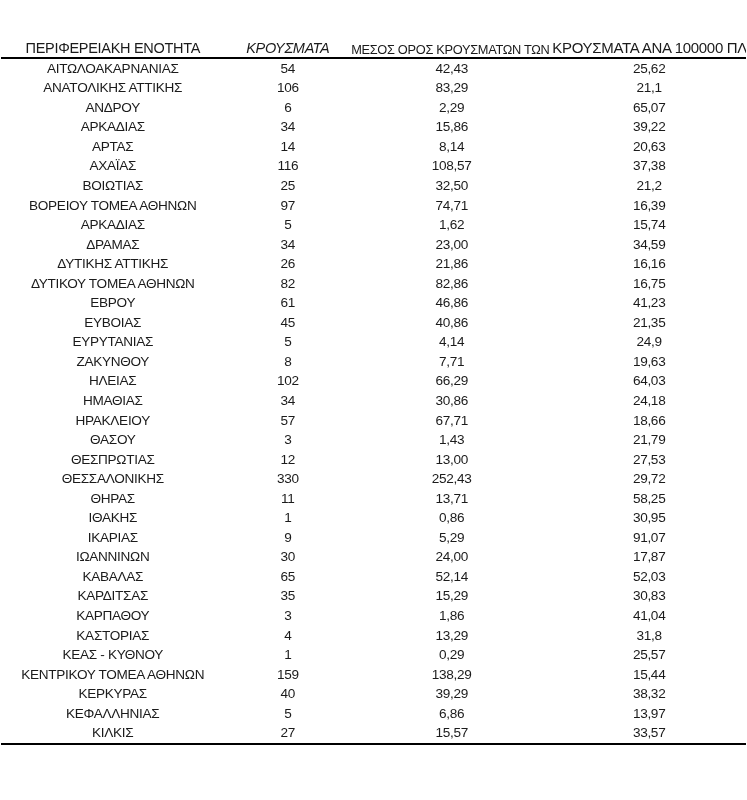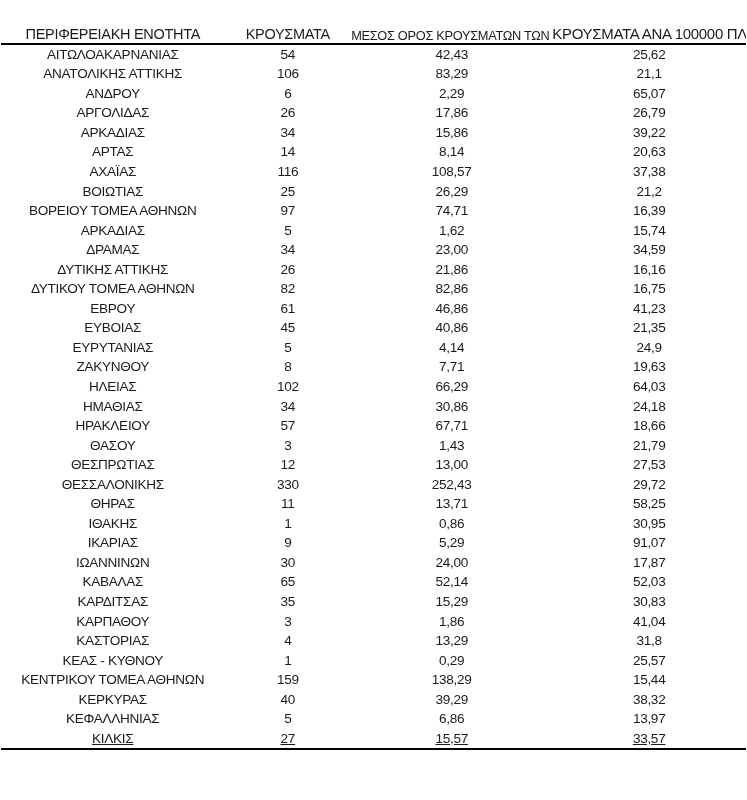--- a/index.html
+++ b/index.html
@@ -9,21 +9,21 @@
   }
   body {
     width: 747px;
     height: 800px;
     overflow: hidden;
     font-family: "Liberation Sans", sans-serif;
     color: #1b1b1b;
   }
   .table-wrap {
     width: 745px;
-    margin: 0 auto;
+    margin: 14px auto;
     padding-top: 25px;
   }
   table.stats {
     width: 100%;
     border-collapse: collapse;
     table-layout: fixed;
   }
   table.stats th, table.stats td {
     padding: 0;
     text-align: center;
@@ -33,31 +33,30 @@
   }
   thead th {
     vertical-align: bottom;
     font-weight: normal;
     white-space: pre-line;
     border-bottom: 2px solid #000000;
     padding-bottom: 2px;
     line-height: 1.18;
   }
   th.col-region   { width: 30%; font-size: 14.5px; }
-  th.col-cases    { width: 17%; font-size: 14.5px; }
+  th.col-cases    { width: 17%; font-size: 14.5px; font-style: italic; }
   th.col-avg7     { width: 27%; font-size: 12.8px; }
   th.col-per100k  { width: 26%; font-size: 15px; }
   tbody td {
     height: 19.55px;
     line-height: 19.55px;
     font-size: 13.6px;
   }
   tbody tr:last-child td {
     border-bottom: 2px solid #000000;
-    text-decoration: underline;
   }
 </style>
 </head>
 <body>
 
 <div class="table-wrap">
   <table class="stats">
     <thead>
       <tr>
         <th class="col-region">ΠΕΡΙΦΕΡΕΙΑΚΗ ΕΝΟΤΗΤΑ</th>
@@ -81,47 +80,41 @@
           <td>83,29</td>
           <td>21,1</td>
         </tr>
         <tr>
           <td>ΑΝΔΡΟΥ</td>
           <td>6</td>
           <td>2,29</td>
           <td>65,07</td>
         </tr>
         <tr>
-          <td>ΑΡΓΟΛΙΔΑΣ</td>
-          <td>26</td>
-          <td>17,86</td>
-          <td>26,79</td>
-        </tr>
-        <tr>
           <td>ΑΡΚΑΔΙΑΣ</td>
           <td>34</td>
           <td>15,86</td>
           <td>39,22</td>
         </tr>
         <tr>
           <td>ΑΡΤΑΣ</td>
           <td>14</td>
           <td>8,14</td>
           <td>20,63</td>
         </tr>
         <tr>
           <td>ΑΧΑΪΑΣ</td>
           <td>116</td>
           <td>108,57</td>
           <td>37,38</td>
         </tr>
         <tr>
           <td>ΒΟΙΩΤΙΑΣ</td>
           <td>25</td>
-          <td>26,29</td>
+          <td>32,50</td>
           <td>21,2</td>
         </tr>
         <tr>
           <td>ΒΟΡΕΙΟΥ ΤΟΜΕΑ ΑΘΗΝΩΝ</td>
           <td>97</td>
           <td>74,71</td>
           <td>16,39</td>
         </tr>
         <tr>
           <td>ΑΡΚΑΔΙΑΣ</td>

